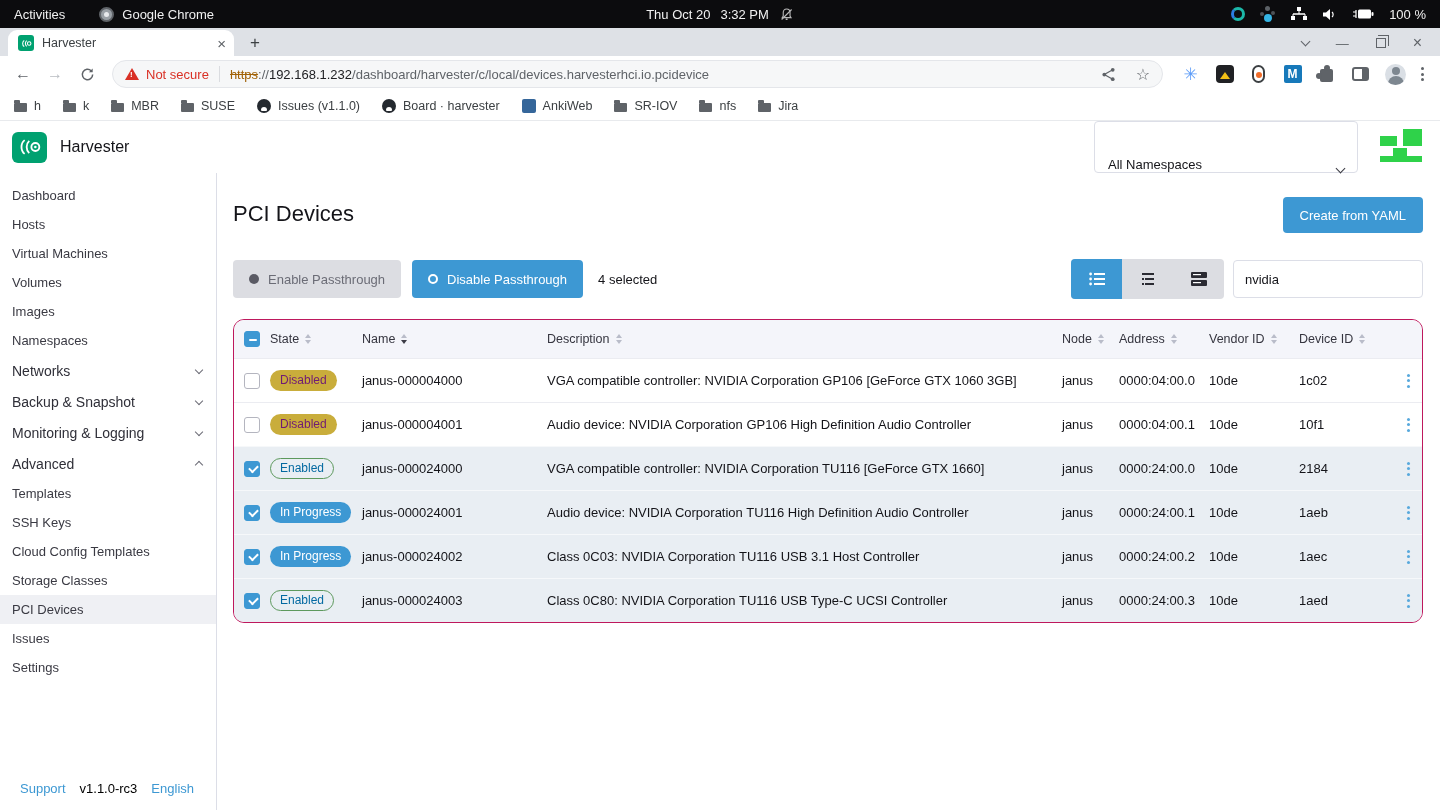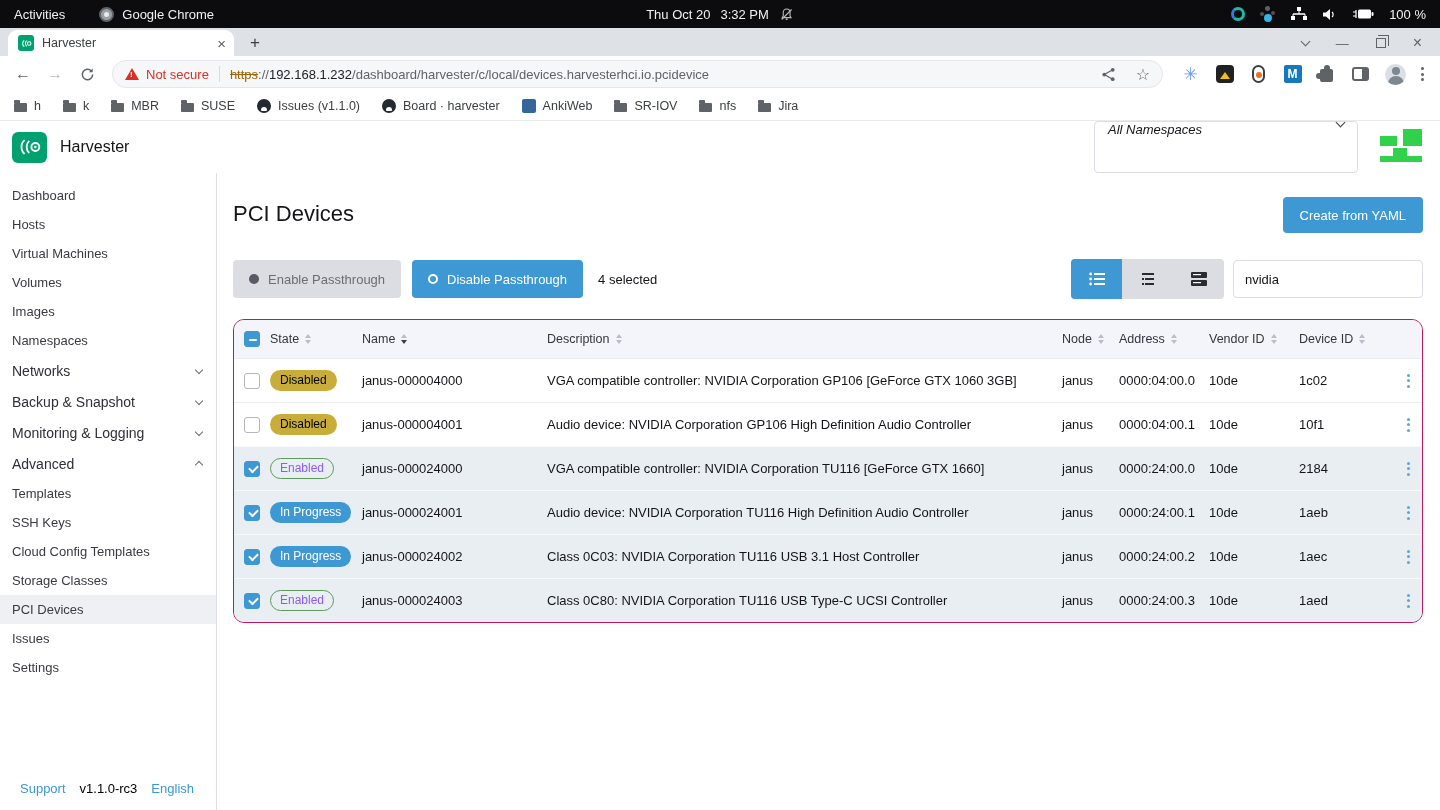--- a/index.html
+++ b/index.html
@@ -83,22 +83,22 @@
   .bmicon-folder { width:13px; height:9px; background:#5f6368; border-radius:1px; position:relative; margin-top:3px; }
   .bmicon-folder::before{content:"";position:absolute;top:-3px;left:0;width:6px;height:3px;background:#5f6368;border-radius:1px 1px 0 0;}
   .bmicon-github { width:14px; height:14px; border-radius:50%; background:#24292f; position:relative;}
   .bmicon-github::after{content:"";position:absolute;left:4px;top:7.5px;width:6px;height:4.5px;background:#fff;border-radius:3px 3px 1px 1px;}
   .bmicon-anki { width:14px; height:14px; border-radius:2px; background:#35669a; color:#cfe6f7; font-size:10px; display:flex; align-items:center; justify-content:center;}
 
   
   .app-header { height:52px; background:#fff; display:flex; align-items:center; padding:0 10px 0 12px; flex:0 0 auto; }
   .hv-logo { width:35px; height:31px; border-radius:6px; background:#00a170; display:flex; align-items:center; justify-content:center; }
   .brand { font-size:16px; color:#141419; margin-left:13px; }
-  .ns-select { margin-left:auto; width:264px; height:52px; border:1px solid #dcdee7; border-radius:4px; display:flex; align-items:flex-start;
-    padding:0 13px; font-size:13px; color:#141419; background:#fff;font-style:italic; }
+  .ns-select { margin-left:auto; width:264px; height:52px; border:1px solid #dcdee7; border-radius:4px; display:flex; align-items:flex-end;
+    padding:0 13px; font-size:13px; color:#141419; background:#fff; }
   .ns-select .chev { margin-left:auto; border-color:#3a3a43; }
   .rancher-logo { margin:0 8px 0 22px; }
 
   
   .app-body { flex:1; display:flex; min-height:0; }
 
   
   .sidebar { width:217px; border-right:1px solid #dcdee7; position:relative; padding-top:8px; flex:0 0 auto; }
   .side-row { display:flex; align-items:center; justify-content:space-between; padding:0 14px 0 12px; color:#3a3a43; cursor:default; }
   .side-item { height:29px; font-size:13px; }
@@ -144,23 +144,23 @@
   .sorted .down { border-top-color:#3c3c46; }
   .trow { height:44px; font-size:13px; color:#141419; border-top:1px solid #ebecf1; background:#fff; }
   .trow.selected { background:#e9eef3; border-top-color:#f6f8fa; }
   .cell-check { display:flex; justify-content:flex-start; padding-left:10px; }
   .checkbox { width:16px; height:16px; border-radius:3px; border:1px solid #b4b5bf; background:#fff; position:relative; }
   .checkbox.checked, .checkbox.indet { background:#3d98d3; border-color:#3d98d3; }
   .checkbox.checked::after { content:""; position:absolute; left:4px; top:3px; width:7px; height:4px;
     border-left:2px solid #fff; border-bottom:2px solid #fff; transform:rotate(-45deg); }
   .checkbox.indet::after { content:""; position:absolute; left:3.5px; top:6.5px; width:8px; height:2px; background:#fff; border-radius:1px; }
   .badge { display:inline-block; padding:3px 10px; border-radius:12px; font-size:12px; line-height:1.25; }
-  .badge-warning { background:#c9ad3b; color:#000000; }
+  .badge-warning { background:#c9ad3b; color:#701a75; }
   .badge-info { background:#3d98d3; color:#fff; }
-  .badge-success { background:transparent; border:1px solid #5d995d; color:#8b5cf6; padding:2px 9px; }
+  .badge-success { background:transparent; border:1px solid #5d995d; color:#0369a1; padding:2px 9px; }
   .cell-actions { display:flex; justify-content:center; }
   .kebab { display:flex; flex-direction:column; gap:2.5px; align-items:center; padding:4px; }
   .kebab i { width:3px; height:3px; border-radius:50%; background:#58a9dd; }
 </style>
 </head>
 <body>
 
 <div class="screen">
 
   <div class="gnome-bar">

